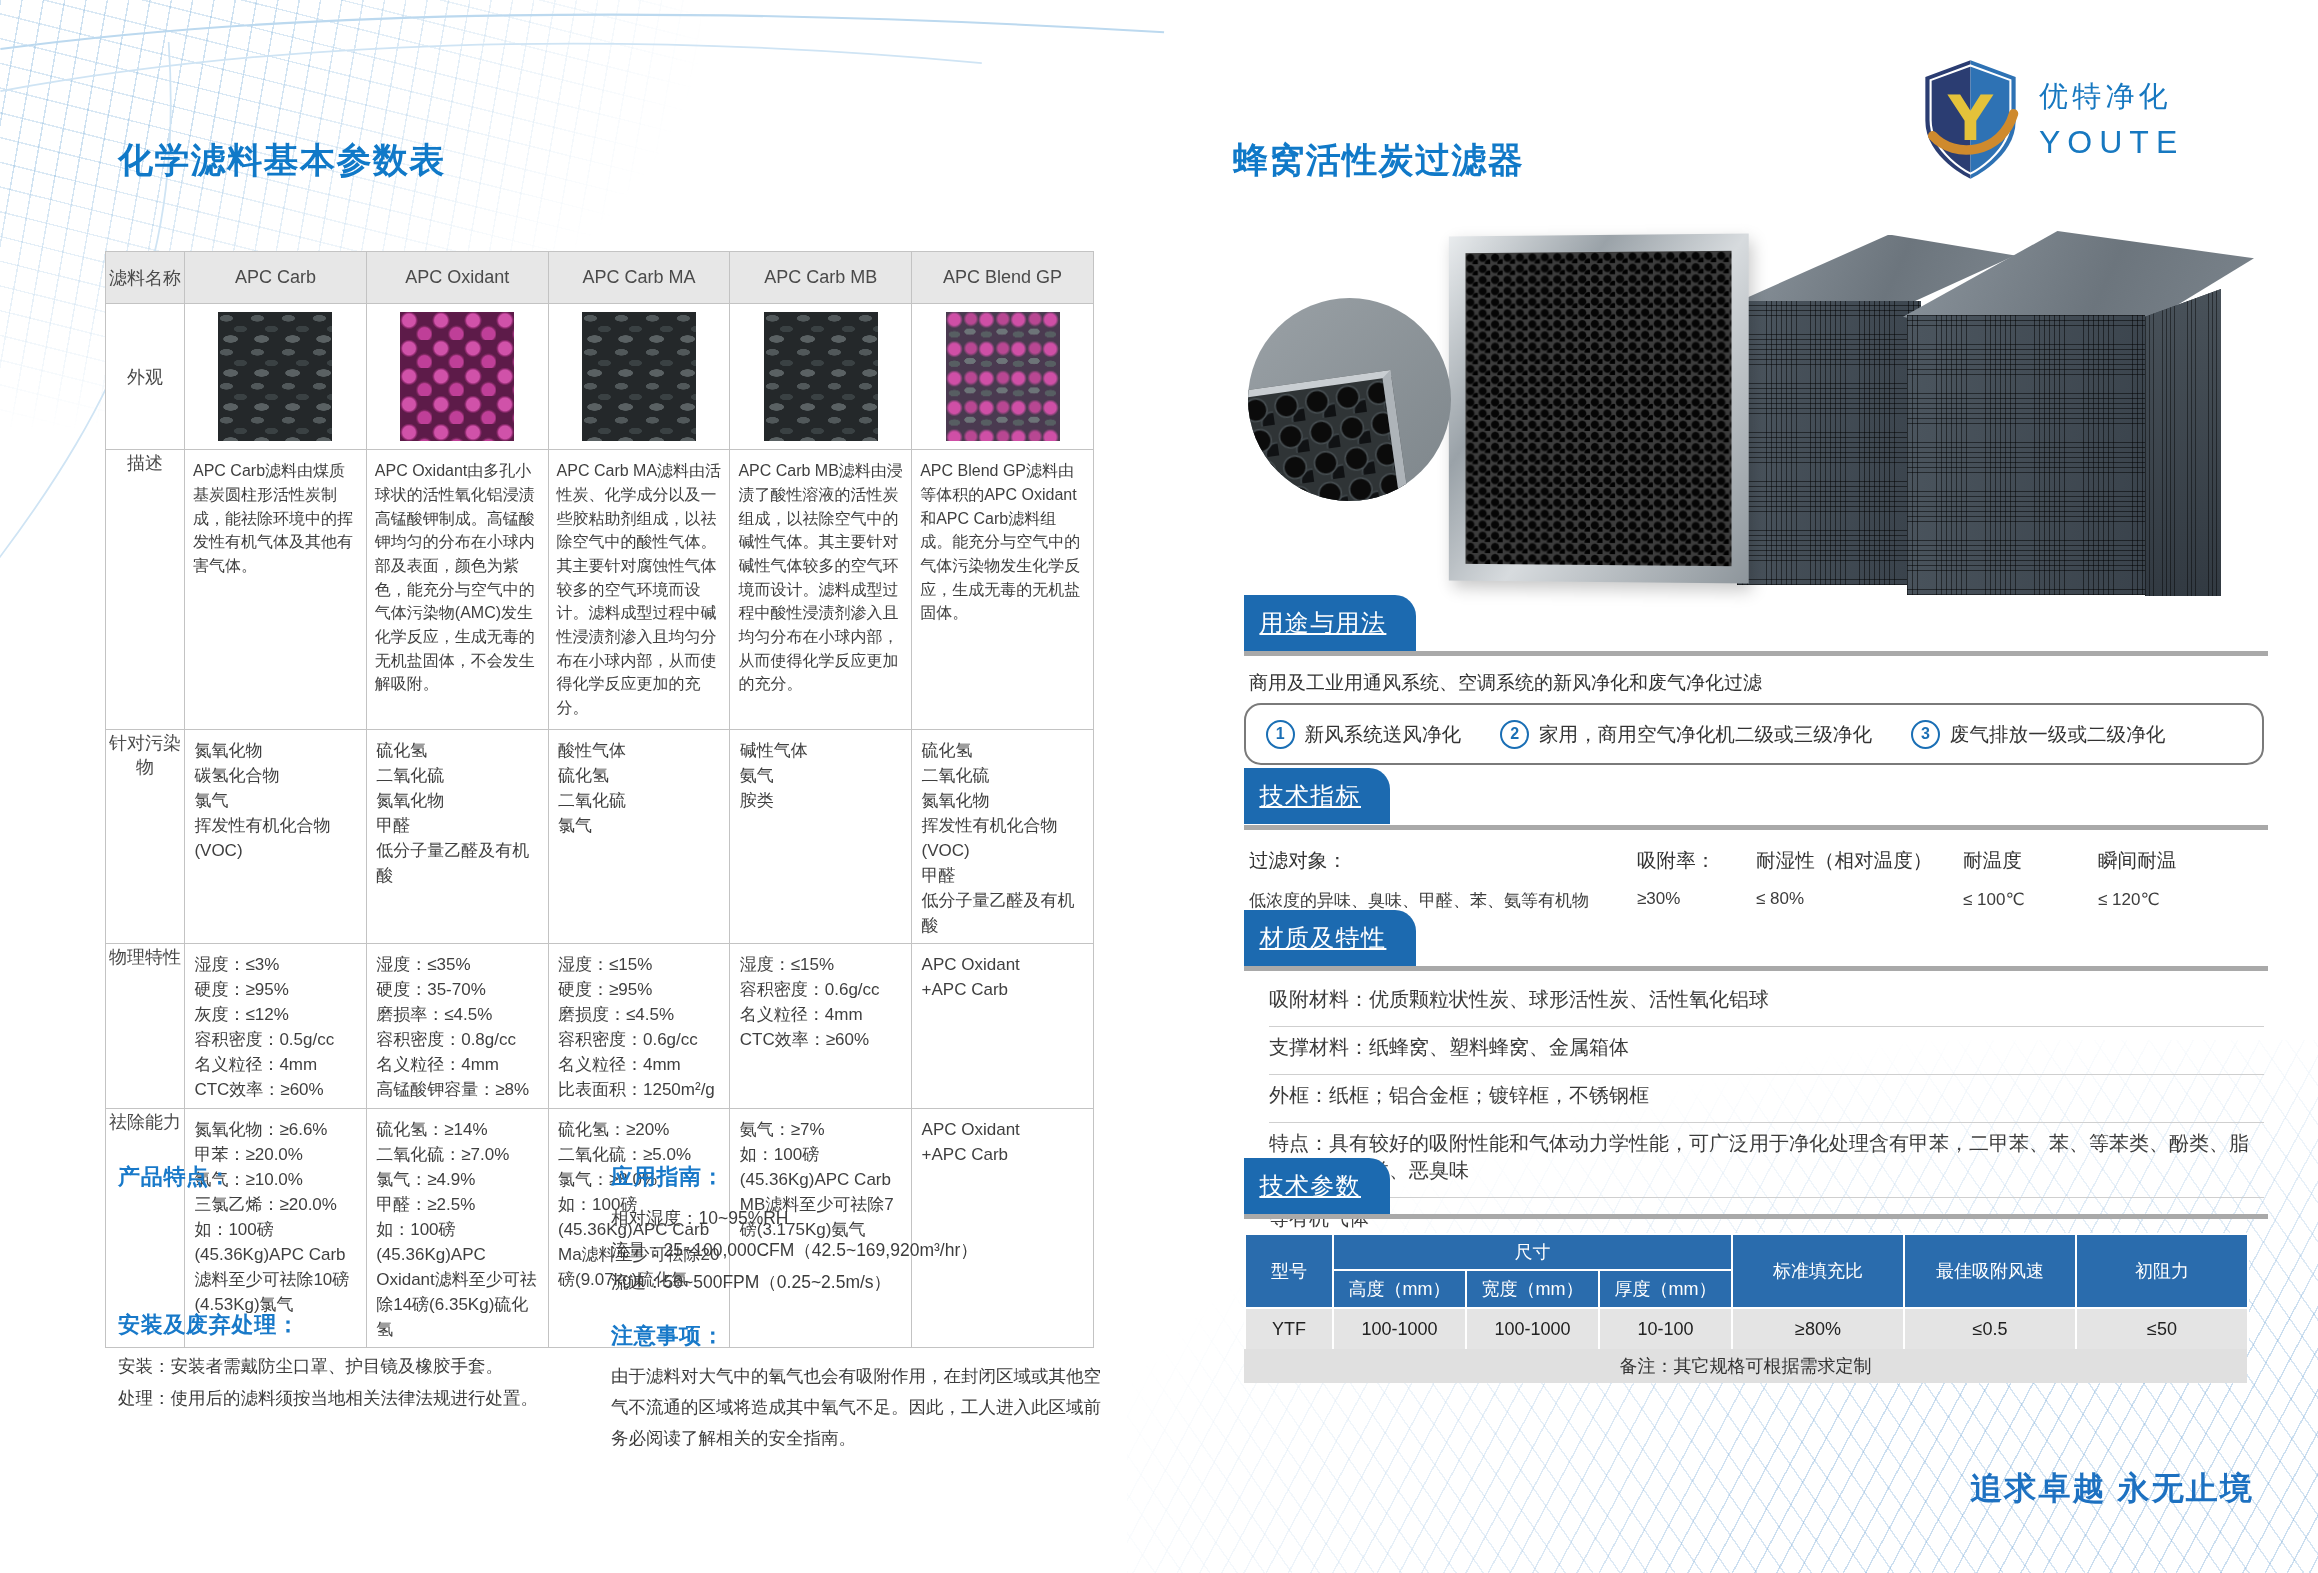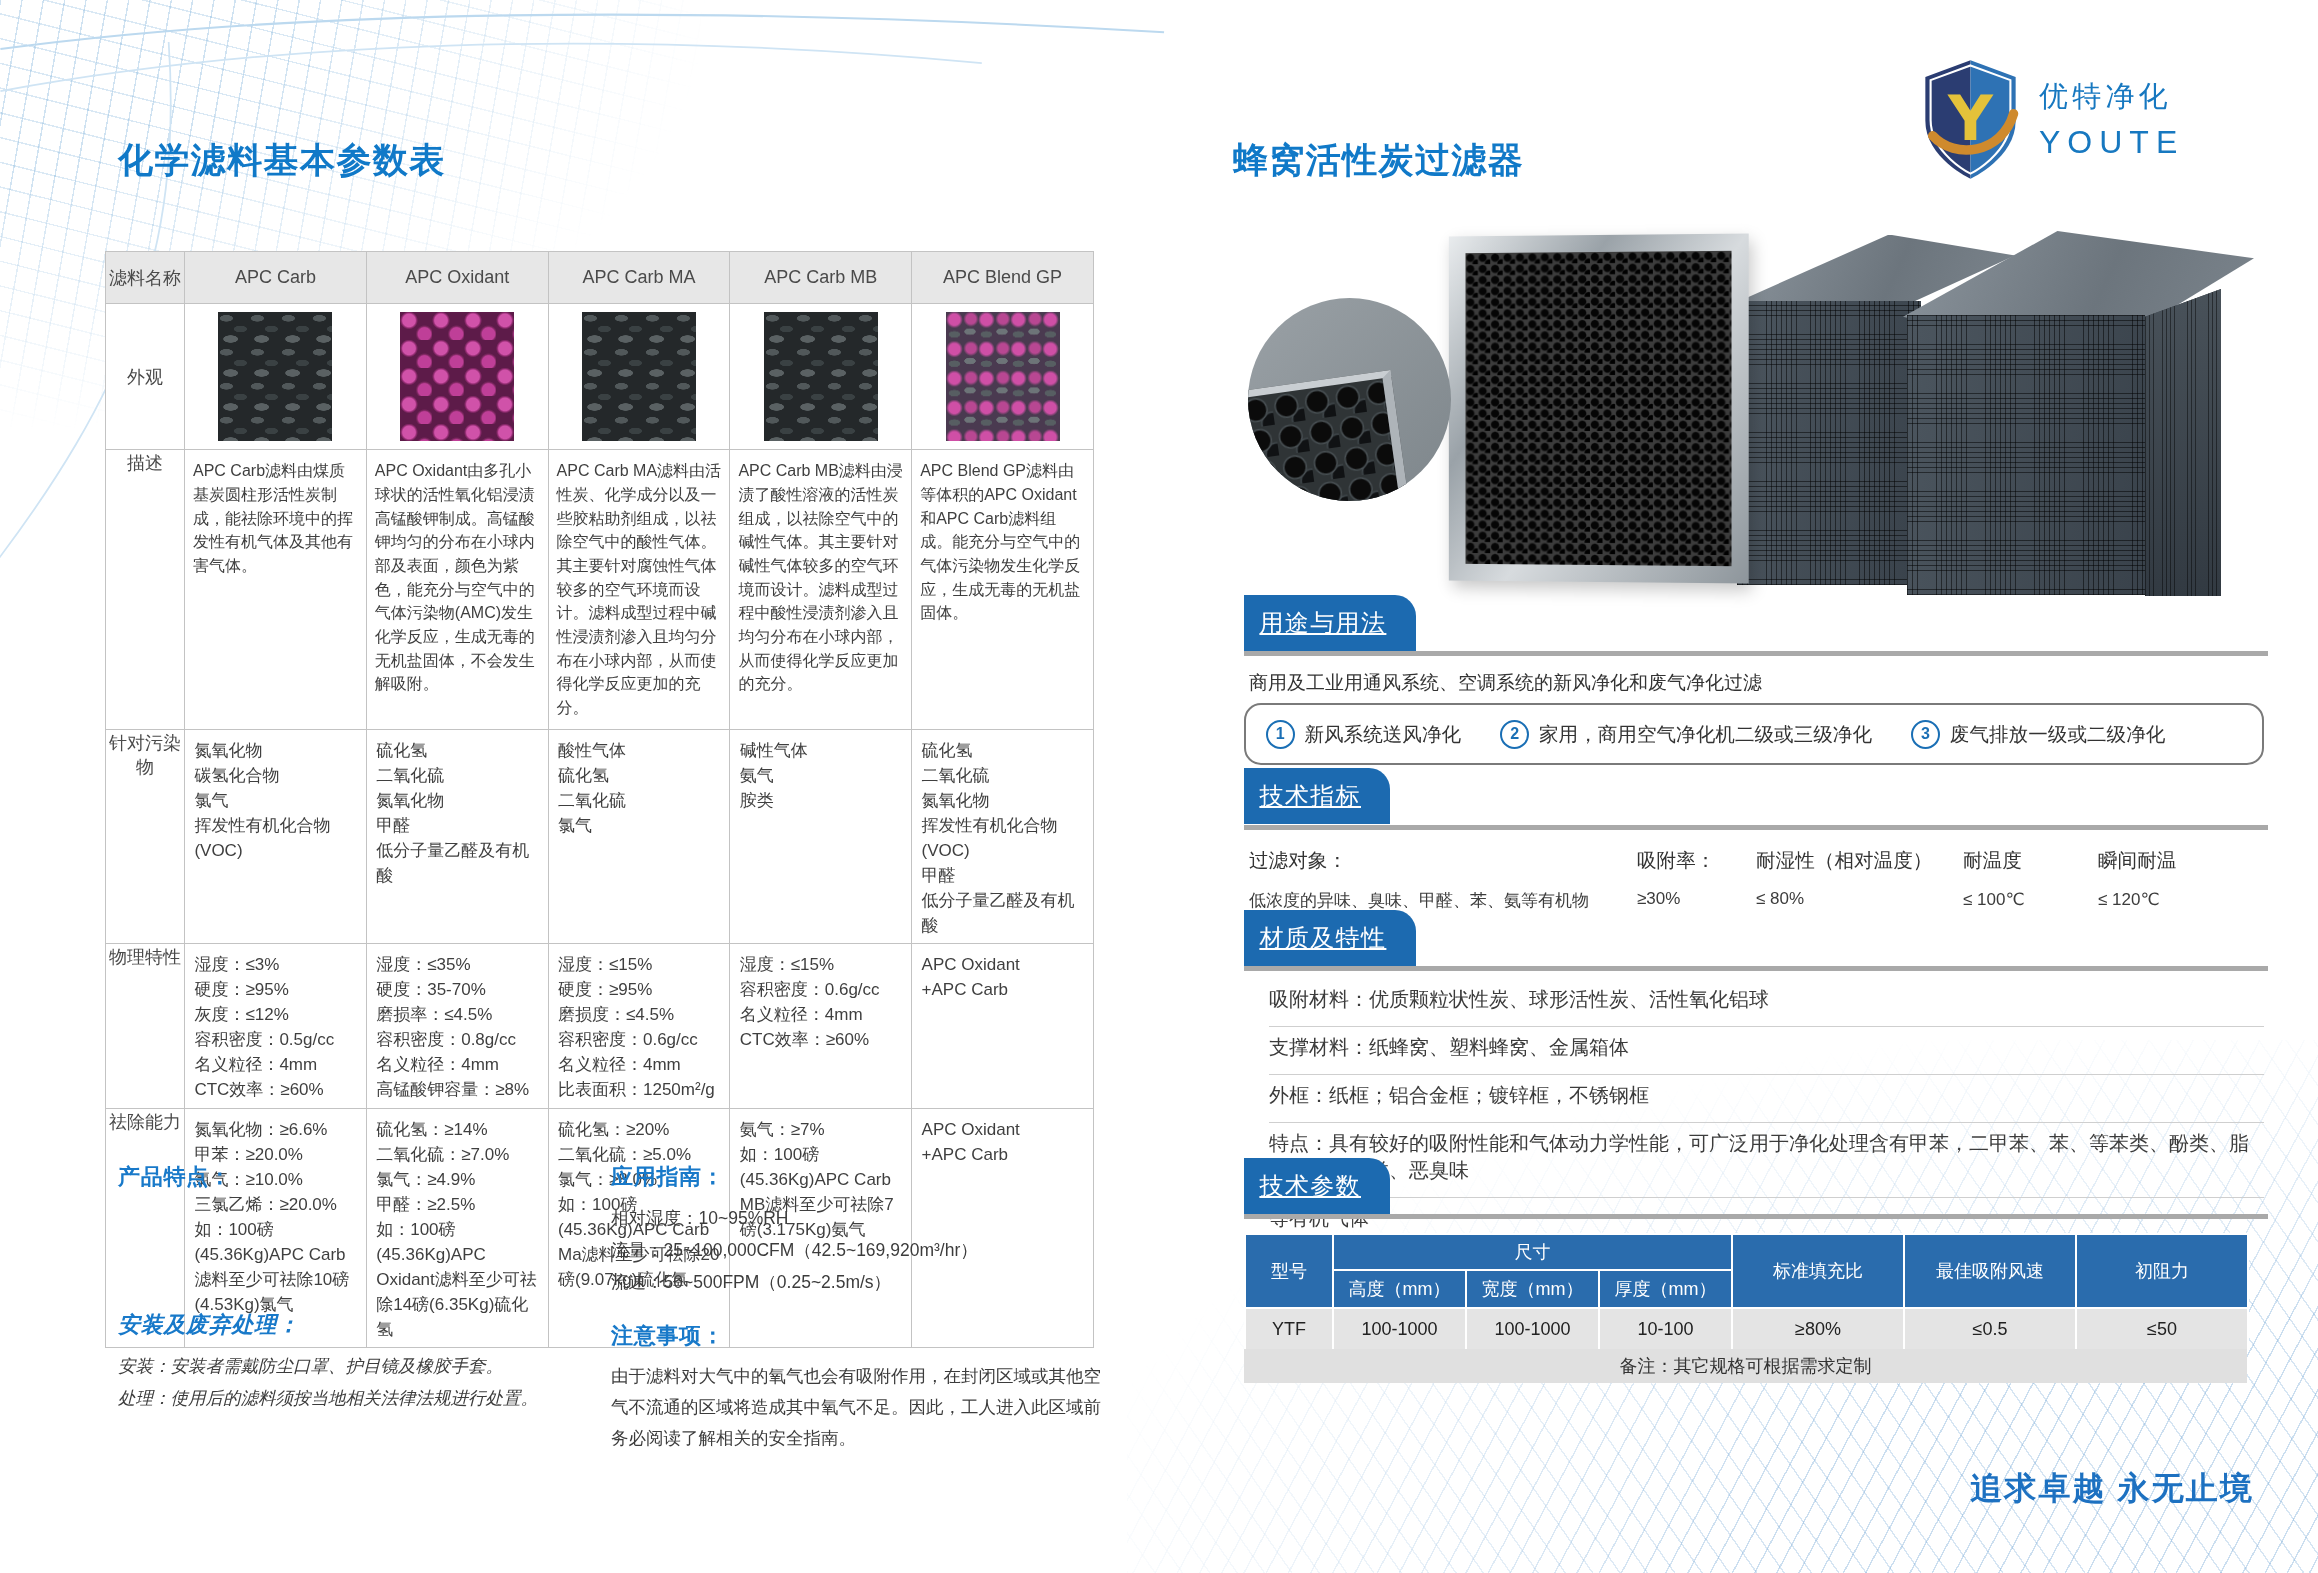--- a/index.html
+++ b/index.html
@@ -54,21 +54,21 @@
   .celltext{padding:8.4px 7px;font-size:16px;line-height:1.48;color:#3f3f3f;}
   .cell-list{padding:7px 8.4px 4.2px 8.4px;}
   .li{font-size:17px;line-height:25px;color:#3f3f3f;}
 
   
   .blk{position:absolute;}
   .blk-title{font-size:22px;font-weight:bold;color:#1879c9;margin-bottom:9.8px;letter-spacing:0.7px;}
   .bli{font-size:17.5px;line-height:32px;color:#3c3c3c;}
   .blk-para{font-size:17.5px;line-height:31px;color:#3c3c3c;}
   #blk-features{left:118px;top:1162px;width:463px;}
-  #blk-install{left:118px;top:1310px;width:477px;font-style:italic;}
+  #blk-install{left:118px;top:1310px;width:477px;}
   #blk-application{left:611px;top:1162px;width:484px;}
   #blk-notes{left:611px;top:1321px;width:491px;}
 
   
   .tab{position:absolute;background:#1c6ab0;color:#fff;font-size:24px;line-height:56px;height:56px;
        padding:0 29.4px 0 15.4px;border-radius:0 21px 0 0;letter-spacing:1.4px;text-decoration:underline;}
   .tabline{position:absolute;height:4.9px;background:#a9a9a9;width:1024px;left:1244px;}
 
   #usage-line{position:absolute;left:1249px;top:670px;font-size:19px;color:#333;}
   #usage-box{position:absolute;left:1244px;top:703px;width:1020px;height:62px;border:2.1px solid #7a7a7a;

